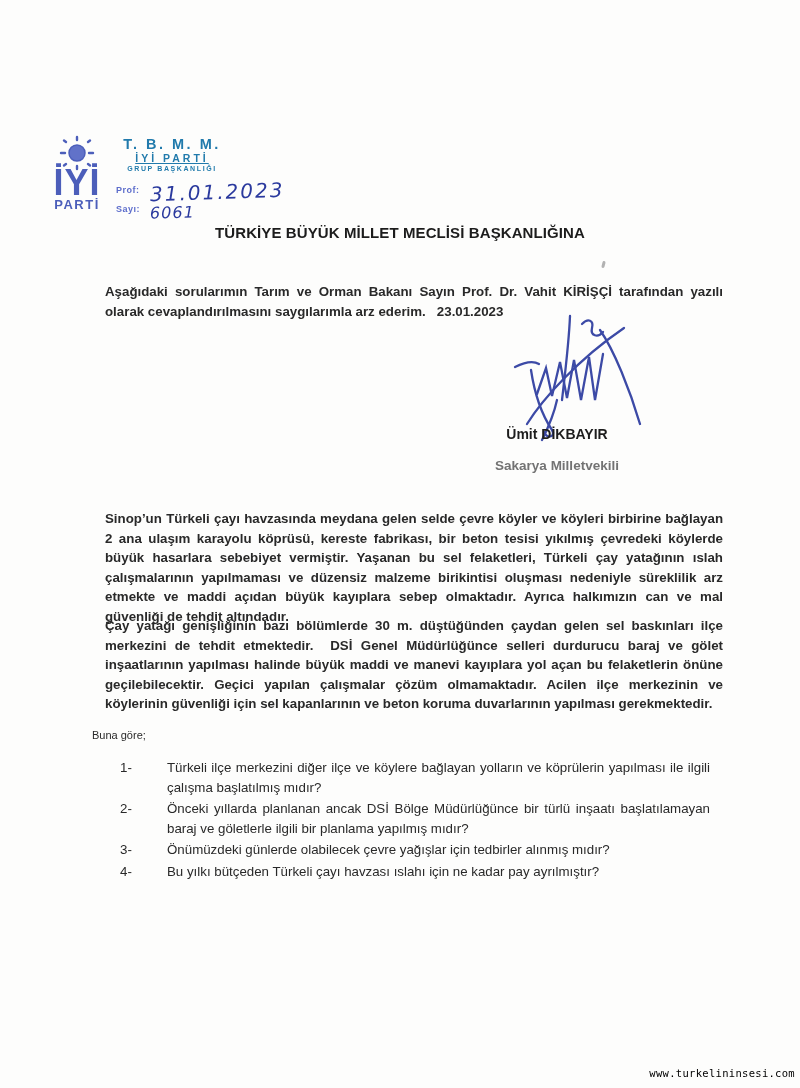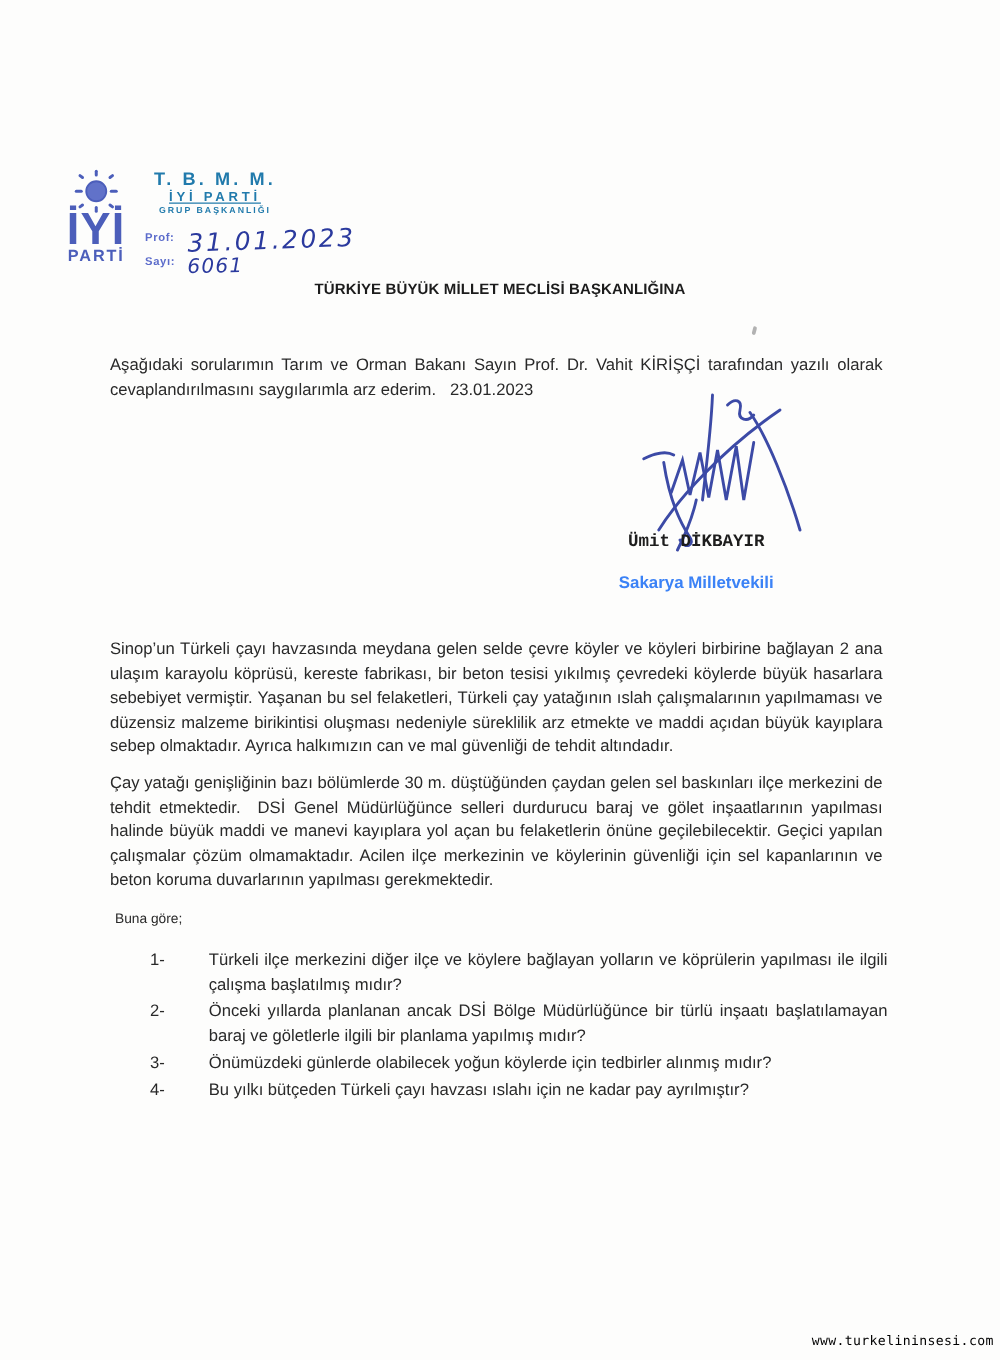--- a/index.html
+++ b/index.html
@@ -44,49 +44,49 @@
     display:inline-block;
     font-family:"DejaVu Sans",sans-serif;font-style:italic;
     color:#2b3a9e;font-size:20px;letter-spacing:2px;
     transform:rotate(-2deg);margin-left:6px;
   }
   .meta-row.sayi .handwrite{font-size:16px;letter-spacing:1px;transform:rotate(-1deg);}
 
   
   .title{
     position:absolute;left:0;top:224px;width:800px;margin:0;
-    text-align:center;font-size:12px;font-weight:700;color:#1c1c1c;
+    text-align:center;font-size:15px;font-weight:700;color:#1c1c1c;
     letter-spacing:.1px;
   }
 
   
   .stray{
     position:absolute;left:602px;top:261px;width:3px;height:7px;
     background:#8a8a8a;border-radius:2px;transform:rotate(14deg);opacity:.65;
   }
 
   
   .para{
-    position:absolute;left:88px;width:618px;margin:0;
+    position:absolute;left:105px;width:618px;margin:0;
     font-size:13.3px;line-height:19.6px;text-align:justify;
-    white-space:pre-wrap;color:#292929;
+    white-space:pre-wrap;color:#292929;font-weight:bold;
   }
   .intro{top:282px;}
   .p1{top:509px;}
   .p2{top:616px;}
   .lead{
     position:absolute;left:92px;top:729px;margin:0;
     font-size:11px;color:#292929;
   }
 
   
   .signature{position:absolute;left:482px;top:312px;}
   .signer{position:absolute;left:452px;top:426px;width:210px;text-align:center;}
-  .signer-name{font-size:14px;font-weight:700;color:#1d1d1d;font-family:Liberation Mono, monospace;}
-  .signer-title{font-size:13.5px;font-weight:700;color:#3b82f6;margin-top:16px;}
+  .signer-name{font-size:14px;font-weight:700;color:#1d1d1d;}
+  .signer-title{font-size:13.5px;font-weight:700;color:#737373;margin-top:16px;}
 
   
   .questions{
     position:absolute;left:92px;top:758px;width:618px;
     margin:0;padding:0;list-style:none;
   }
   .q-row{display:flex;margin-bottom:2px;font-size:13.3px;line-height:19.6px;color:#292929;}
   .q-num{flex:none;width:16px;margin-left:28px;}
   .q-text{flex:1;text-align:justify;padding-left:1px;margin-left:30px;}
 
@@ -167,21 +167,21 @@
     <li class="q-row">
       <span class="q-num">1-</span>
       <span class="q-text">Türkeli ilçe merkezini diğer ilçe ve köylere bağlayan yolların ve köprülerin yapılması ile ilgili çalışma başlatılmış mıdır?</span>
     </li>
     <li class="q-row">
       <span class="q-num">2-</span>
       <span class="q-text">Önceki yıllarda planlanan ancak DSİ Bölge Müdürlüğünce bir türlü inşaatı başlatılamayan baraj ve göletlerle ilgili bir planlama yapılmış mıdır?</span>
     </li>
     <li class="q-row">
       <span class="q-num">3-</span>
-      <span class="q-text">Önümüzdeki günlerde olabilecek yoğun köylerde için tedbirler alınmış mıdır?</span>
+      <span class="q-text">Önümüzdeki günlerde olabilecek çevre yağışlar için tedbirler alınmış mıdır?</span>
     </li>
     <li class="q-row">
       <span class="q-num">4-</span>
       <span class="q-text">Bu yılkı bütçeden Türkeli çayı havzası ıslahı için ne kadar pay ayrılmıştır?</span>
     </li>
   </ol>
 
   <div class="watermark">www.turkelininsesi.com</div>
 
 </div>

